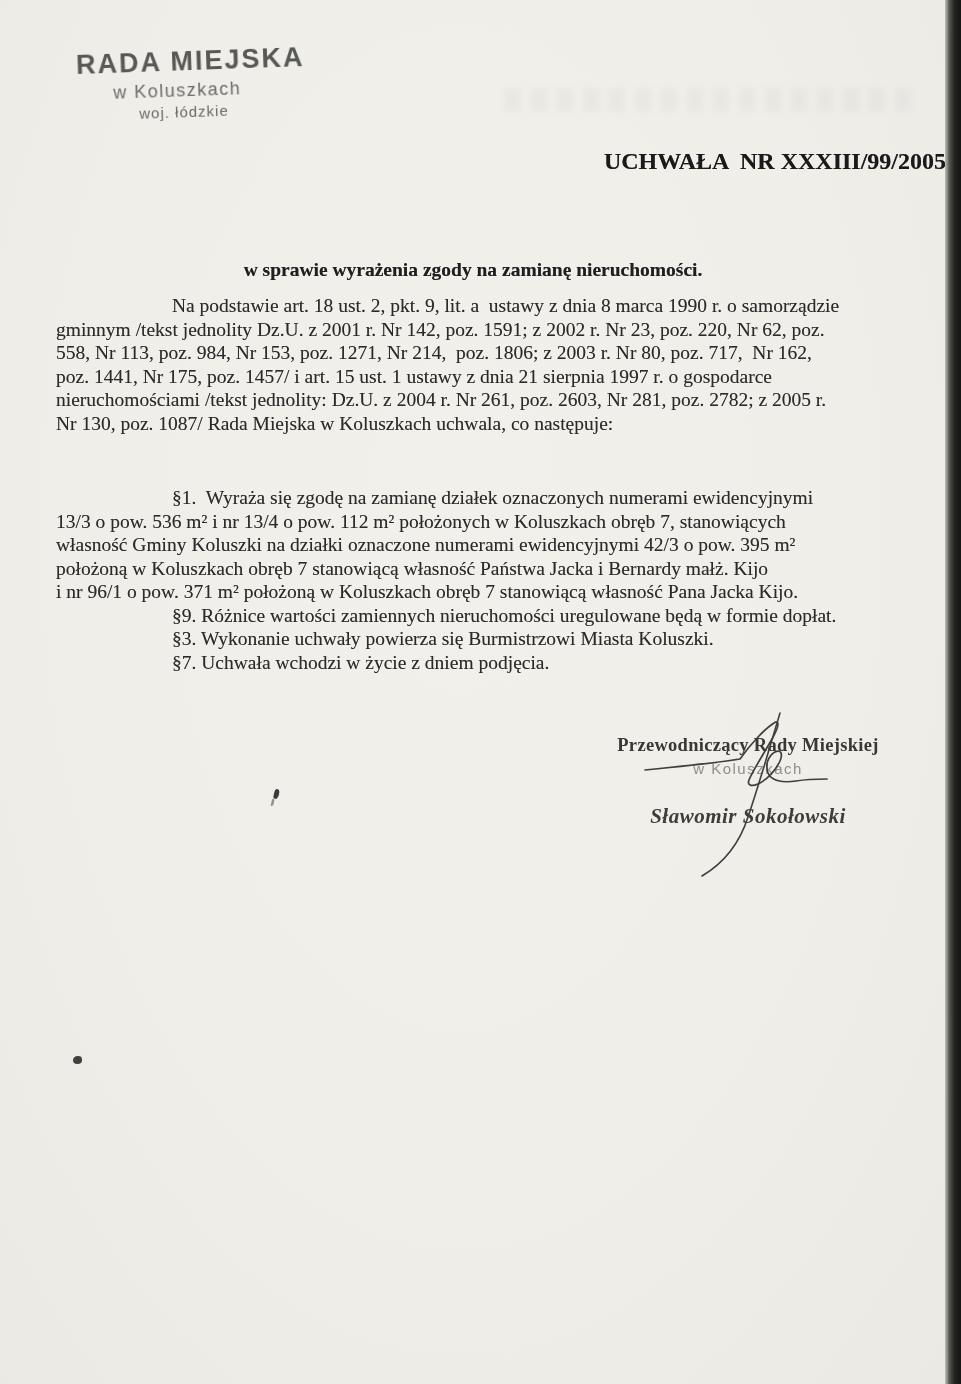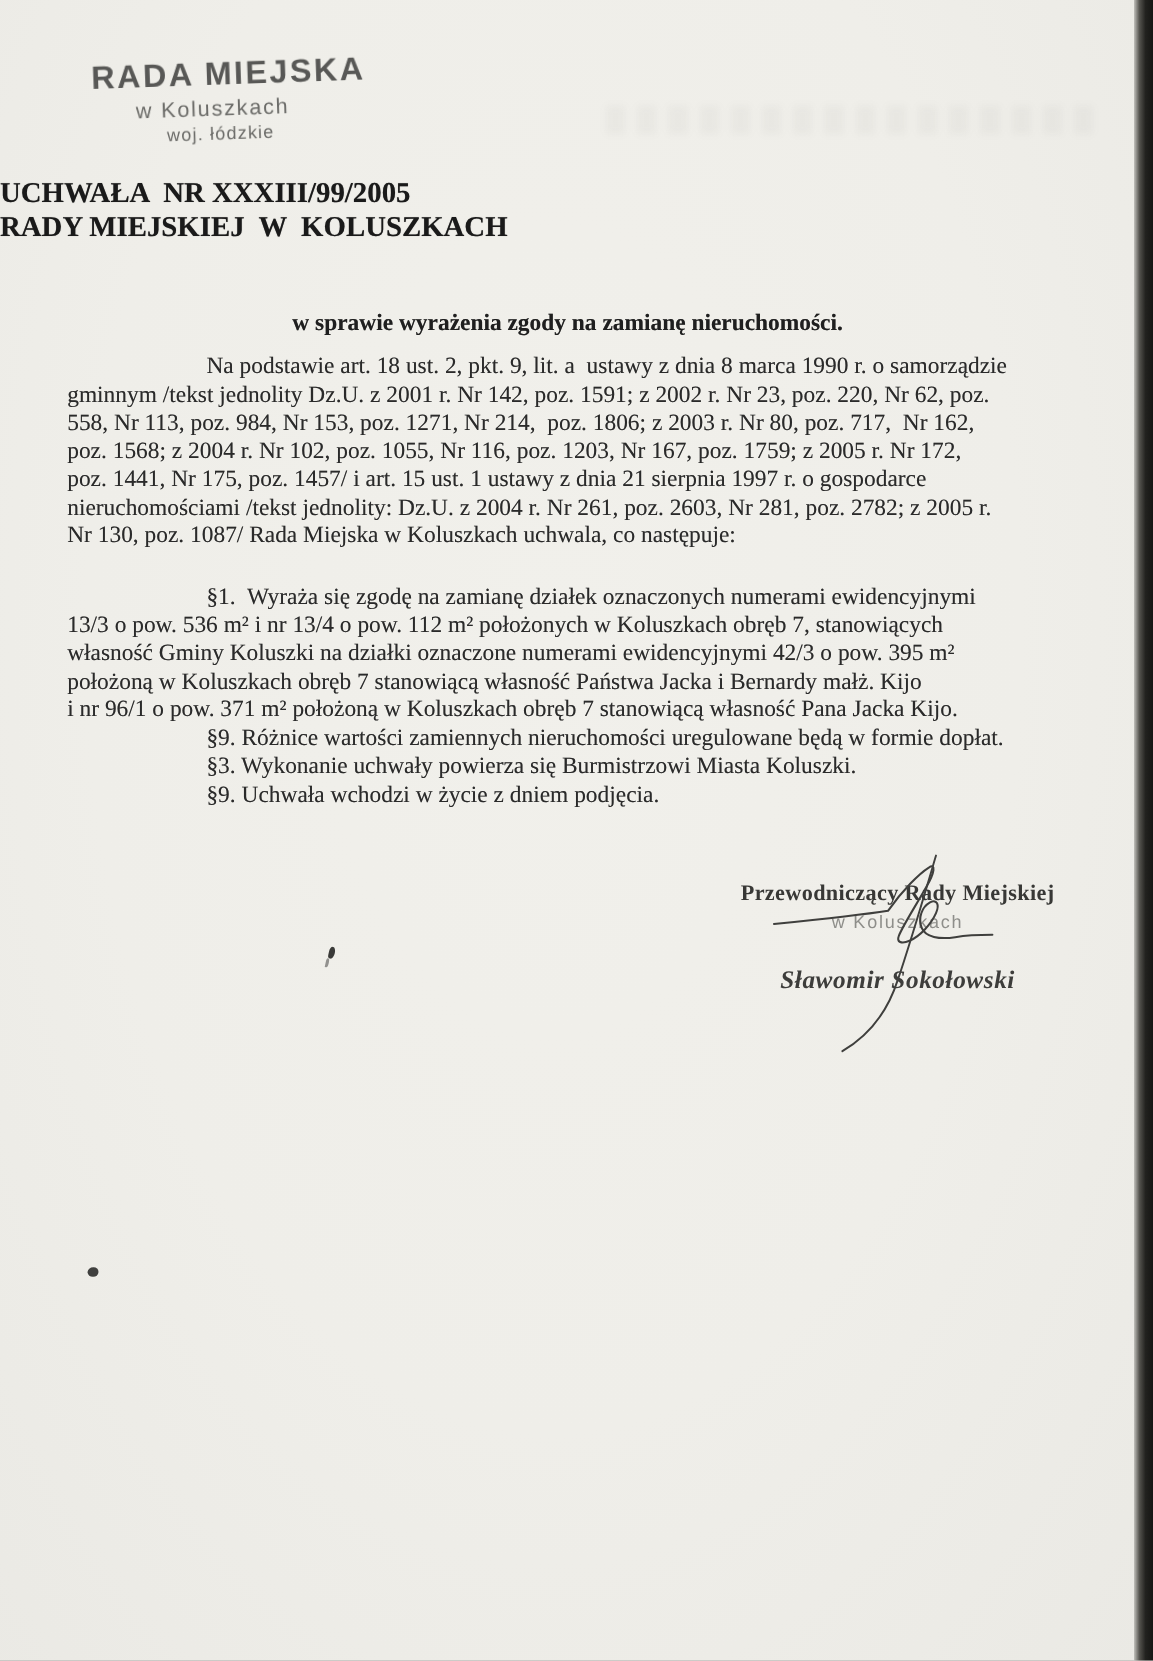--- a/index.html
+++ b/index.html
@@ -32,21 +32,21 @@
     color:#585856;
     filter:blur(.35px);
     text-align:center;
   }
   .stamp-line1{font-size:27px;font-weight:bold;letter-spacing:2px;white-space:pre;}
   .stamp-line2{font-size:18px;letter-spacing:1.5px;margin-top:3px;color:#6b6b68;transform:translateX(-14px);white-space:pre;}
   .stamp-line3{font-size:15px;letter-spacing:1px;margin-top:2px;color:#6b6b68;transform:translateX(-8px);white-space:pre;}
   
   .title-block{
     position:absolute;left:0;top:147px;width:946px;
-    text-align:left;font-weight:bold;font-size:24px;line-height:29px;
+    text-align:right;font-weight:bold;font-size:24px;line-height:29px;
     color:#1a1a1a;text-shadow:0 0 .6px rgba(20,20,20,.55);
   }
   .title-line{white-space:pre;}
   .subject{
     position:absolute;left:0;top:259px;width:946px;
     text-align:center;font-weight:bold;font-size:19.5px;
     color:#1f1f1f;text-shadow:0 0 .5px rgba(20,20,20,.5);
     white-space:pre;
   }
   
@@ -95,44 +95,42 @@
   <div class="scan-smudge"></div>
 
   <div class="stamp">
     <div class="stamp-line1">RADA MIEJSKA</div>
     <div class="stamp-line2">w Koluszkach</div>
     <div class="stamp-line3">woj. łódzkie</div>
   </div>
 
   <div class="title-block">
     <div class="title-line">UCHWAŁA  NR XXXIII/99/2005</div>
-    <div class="title-line">RADY MIEJSKIEJ  W  KOLUSZKACH</div>
   </div>
 
   <div class="subject">w sprawie wyrażenia zgody na zamianę nieruchomości.</div>
 
   <div class="bodyblock legal">
     <div class="doc-line indent">Na podstawie art. 18 ust. 2, pkt. 9, lit. a  ustawy z dnia 8 marca 1990 r. o samorządzie</div>
     <div class="doc-line">gminnym /tekst jednolity Dz.U. z 2001 r. Nr 142, poz. 1591; z 2002 r. Nr 23, poz. 220, Nr 62, poz.</div>
     <div class="doc-line">558, Nr 113, poz. 984, Nr 153, poz. 1271, Nr 214,  poz. 1806; z 2003 r. Nr 80, poz. 717,  Nr 162,</div>
-    <div class="doc-line">poz. 1568; z 2004 r. Nr 102, poz. 1055, Nr 116, poz. 1203, Nr 167, poz. 1759; z 2005 r. Nr 172,</div>
     <div class="doc-line">poz. 1441, Nr 175, poz. 1457/ i art. 15 ust. 1 ustawy z dnia 21 sierpnia 1997 r. o gospodarce</div>
     <div class="doc-line">nieruchomościami /tekst jednolity: Dz.U. z 2004 r. Nr 261, poz. 2603, Nr 281, poz. 2782; z 2005 r.</div>
     <div class="doc-line">Nr 130, poz. 1087/ Rada Miejska w Koluszkach uchwala, co następuje:</div>
   </div>
 
   <div class="bodyblock sections">
     <div class="doc-line indent">§1.  Wyraża się zgodę na zamianę działek oznaczonych numerami ewidencyjnymi</div>
     <div class="doc-line">13/3 o pow. 536 m² i nr 13/4 o pow. 112 m² położonych w Koluszkach obręb 7, stanowiących</div>
     <div class="doc-line">własność Gminy Koluszki na działki oznaczone numerami ewidencyjnymi 42/3 o pow. 395 m²</div>
     <div class="doc-line">położoną w Koluszkach obręb 7 stanowiącą własność Państwa Jacka i Bernardy małż. Kijo</div>
     <div class="doc-line">i nr 96/1 o pow. 371 m² położoną w Koluszkach obręb 7 stanowiącą własność Pana Jacka Kijo.</div>
     <div class="doc-line indent">§9. Różnice wartości zamiennych nieruchomości uregulowane będą w formie dopłat.</div>
     <div class="doc-line indent">§3. Wykonanie uchwały powierza się Burmistrzowi Miasta Koluszki.</div>
-    <div class="doc-line indent">§9. Uchwała wchodzi w życie z dniem podjęcia.</div>
+    <div class="doc-line indent">§7. Uchwała wchodzi w życie z dniem podjęcia.</div>
   </div>
 
   <div class="sig">
     <div class="sig-role1">Przewodniczący Rady Miejskiej</div>
     <div class="sig-role2">w Koluszkach</div>
     <div class="sig-name">Sławomir Sokołowski</div>
   </div>
 
   <svg class="sig-strokes" width="300" height="190" viewBox="0 0 300 190">
     <path d="M45,70 C85,66 115,63 140,59 C152,42 166,28 174,23 C180,19 179,27 172,39

